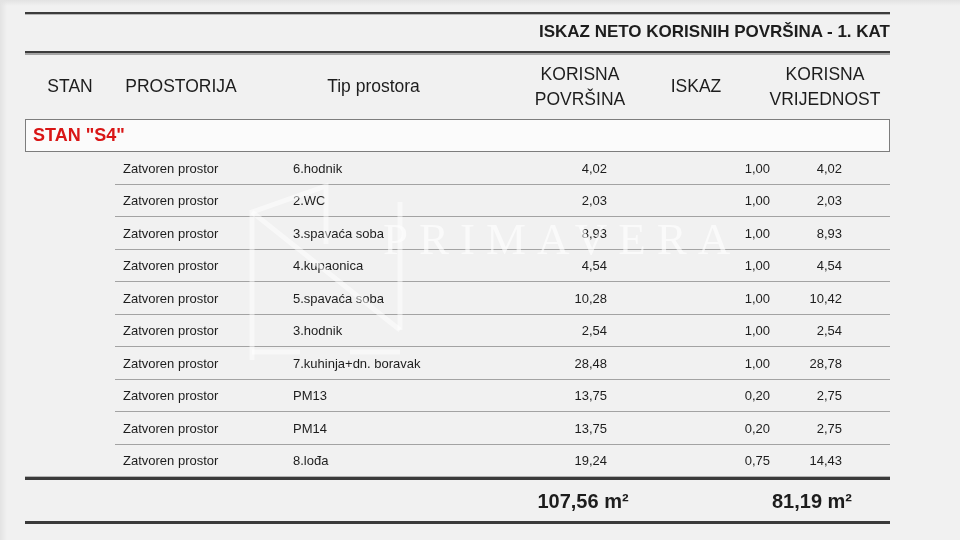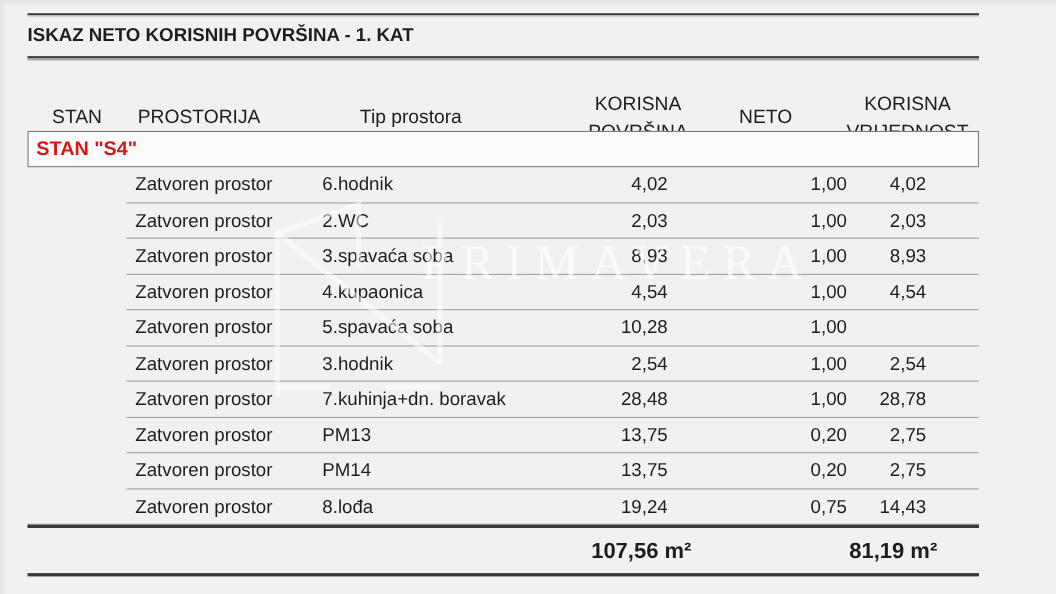--- a/index.html
+++ b/index.html
@@ -14,37 +14,37 @@
   .edge-left{position:absolute;left:0;top:0;width:7px;height:540px;
     background:linear-gradient(90deg,#e3e3e3,rgba(241,241,241,0));}
 
   .rule{position:absolute;left:25px;width:865px;}
   .rule-top{top:12px;height:3px;background:linear-gradient(#3c3c3c 0 66%,#b5b5b5 66% 100%);}
   .rule-title{top:51px;height:4px;background:linear-gradient(#3c3c3c 0 50%,#a5a5a5 50% 100%);}
   .rule-totals-top{top:477px;height:3px;background:#3a3a3a;box-shadow:0 -1px 0 #b3b3b3;}
   .rule-bottom{top:521px;height:3px;background:#3a3a3a;}
 
   .doc-title{position:absolute;left:25px;top:15px;width:865px;
-    text-align:left;font-weight:bold;font-size:17px;line-height:34px;}
+    text-align:right;font-weight:bold;font-size:17px;line-height:34px;}
 
   .grid-cols{display:grid;grid-template-columns:90px 170px 177px 150px 158px 120px;}
 
-  .thead{position:absolute;left:25px;top:55px;width:865px;height:63px;align-items:center;margin-top:20px;}
+  .thead{position:absolute;left:25px;top:55px;width:865px;height:63px;align-items:center;}
   .th{font-size:17.5px;text-align:center;white-space:nowrap;line-height:25px;}
   .th-prostorija{transform:translateX(-19px);}
   .th-povrsina{transform:translateX(43px);}
   .th-koef{transform:translateX(5px);}
   .th-vrijednost{transform:translateX(-5px);}
 
   .s4-box{position:absolute;left:25px;top:119px;width:865px;height:33px;box-sizing:border-box;
     border:1px solid #7d7d7d;background:#fbfbfb;}
   .s4-label{font-weight:bold;font-size:18px;line-height:31px;padding-left:7px;color:#d91616;}
 
   .rows{position:absolute;left:25px;top:152px;width:865px;}
-  .trow{height:32.5px;align-items:center;position:relative;font-size:17px;}
+  .trow{height:32.5px;align-items:center;position:relative;font-size:13px;}
   .trow::after{content:'';position:absolute;left:90px;right:0;bottom:0;height:1px;background:#a3a3a3;}
   .trow:last-child::after{display:none;}
   .td-tip{padding-left:8px;}
   .td-prostorija{padding-left:8px;}
   .td-povrsina{text-align:right;padding-right:5px;}
   .td-koef{text-align:right;}
   .td-vrijednost{text-align:right;padding-right:48px;}
 
   .total{position:absolute;top:483px;width:200px;text-align:center;
     font-weight:bold;font-size:20px;line-height:36px;}
@@ -73,21 +73,21 @@
 <div class="rule rule-title"></div>
 
 <div class="thead grid-cols">
   <div class="th">STAN</div>
   <div class="th th-prostorija">PROSTORIJA</div>
   <div class="th">Tip prostora</div>
   <div class="th th-povrsina">
     <div>KORISNA</div>
     <div>POVRŠINA</div>
   </div>
-  <div class="th th-koef">NETO</div>
+  <div class="th th-koef">ISKAZ</div>
   <div class="th th-vrijednost">
     <div>KORISNA</div>
     <div>VRIJEDNOST</div>
   </div>
 </div>
 
 <div class="s4-box">
   <div class="s4-label" style="color: rgb(217, 22, 22);">STAN "S4"</div>
 </div>
 
@@ -123,20 +123,21 @@
     <div class="td-povrsina">4,54</div>
     <div class="td-koef">1,00</div>
     <div class="td-vrijednost">4,54</div>
   </div>
     <div class="trow grid-cols">
     <div></div>
     <div class="td-tip">Zatvoren prostor</div>
     <div class="td-prostorija">5.spavaća soba</div>
     <div class="td-povrsina">10,28</div>
     <div class="td-koef">1,00</div>
+    <div class="td-vrijednost">10,42</div>
   </div>
     <div class="trow grid-cols">
     <div></div>
     <div class="td-tip">Zatvoren prostor</div>
     <div class="td-prostorija">3.hodnik</div>
     <div class="td-povrsina">2,54</div>
     <div class="td-koef">1,00</div>
     <div class="td-vrijednost">2,54</div>
   </div>
     <div class="trow grid-cols">

